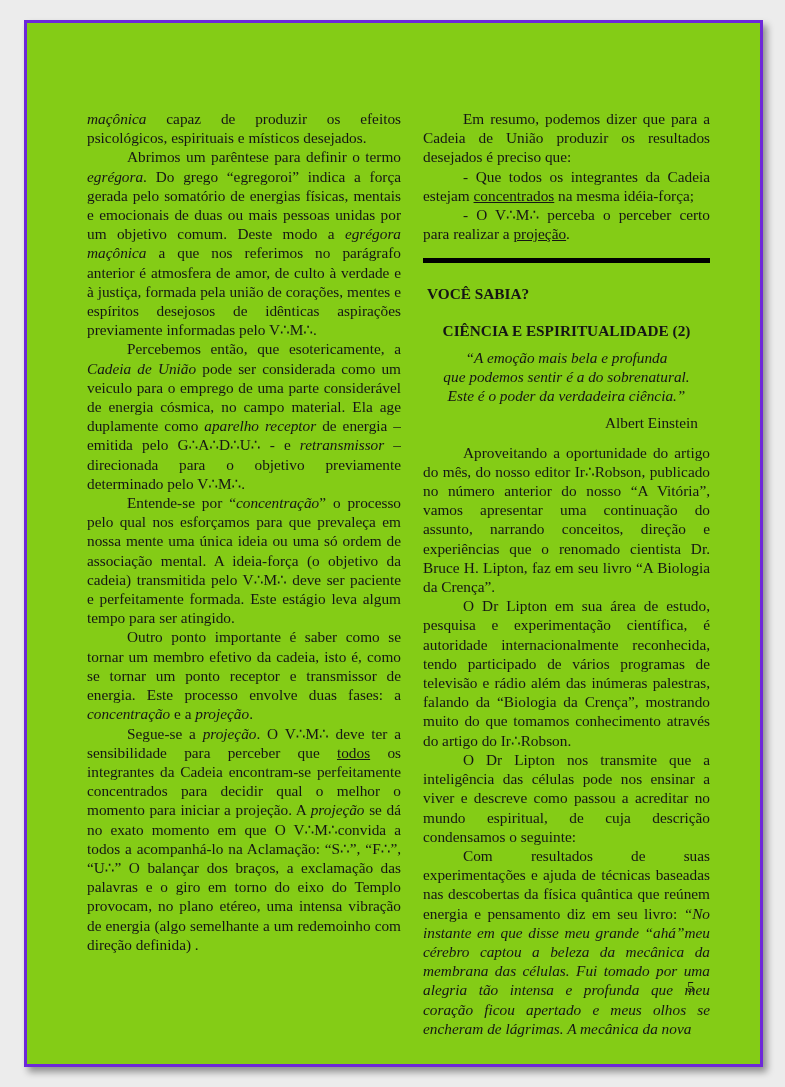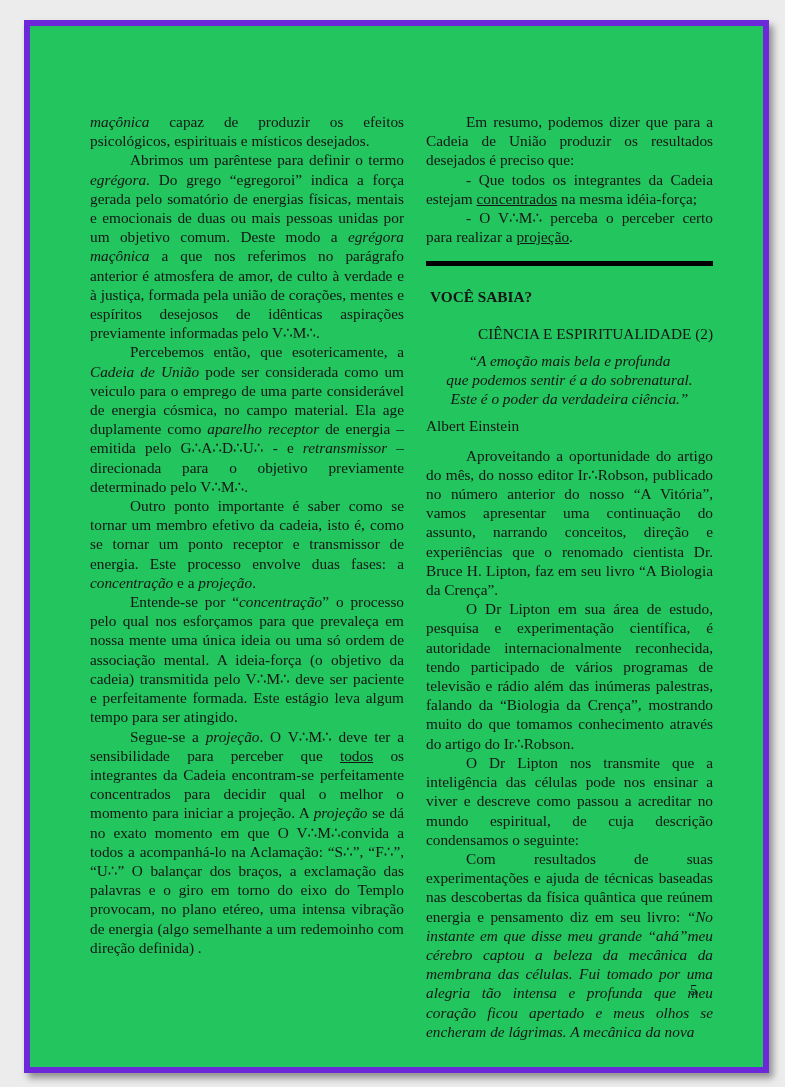--- a/index.html
+++ b/index.html
@@ -3,52 +3,52 @@
 <meta charset="utf-8">
 <style>
   html,body{margin:0;padding:0;}
   body{
     width:785px;height:1087px;position:relative;overflow:hidden;
     background:#ececec;
     font-family:"Liberation Serif", serif;
   }
   .sheet{
     position:absolute;left:24px;top:20px;width:733px;height:1041px;
-    background:#22c55e;border:6px solid #6d28d9;
+    background:#84cc16;border:3px solid #6d28d9;
     box-shadow:4px 5px 7px rgba(0,0,0,0.40);
   }
   .col{
     position:absolute;top:86px;
     font-size:15.3px;line-height:19.2px;color:#151515;
     text-align:justify;
   }
   .col-left{left:60px;width:314px;}
   .col-right{left:396px;width:287px;}
   p.para{margin:0;text-indent:40px;}
   p.no-indent{text-indent:0;}
   .i{font-style:italic;}
   .u{text-decoration:underline;}
   .divider{height:5px;background:#000;margin:15px 0 21px 0;}
   .h1{font-weight:700;margin:0 0 17px 4px;text-align:left;text-indent:0;}
-  .h2{font-weight:400;text-align:right;margin:0;}
+  .h2{font-weight:700;text-align:center;margin:0;}
   .quote{font-style:italic;text-align:center;margin:8px;}
   .quote-line{white-space:nowrap;}
-  .attribution{padding-right:12px;margin:0 0 10px 0;}
+  .attribution{text-align:right;padding-right:12px;margin:0 0 10px 0;}
   .page-number{position:absolute;left:660px;top:956px;font-size:15px;color:#151515;}
 </style>
 </head>
 <body>
 
 <div class="sheet">
   <div class="col col-left" id="col-left">
       <p class="para no-indent"><span class="i">maçônica</span><span> capaz de produzir os efeitos psicológicos, espirituais e místicos desejados.</span></p>
       <p class="para"><span>Abrimos um parêntese para definir o termo </span><span class="i">egrégora</span><span>. Do grego “egregoroi” indica a força gerada pelo somatório de energias físicas, mentais e emocionais de duas ou mais pessoas unidas por um objetivo comum. Deste modo a </span><span class="i">egrégora maçônica</span><span> a que nos referimos no parágrafo anterior é atmosfera de amor, de culto à verdade e à justiça, formada pela união de corações, mentes e espíritos desejosos de idênticas aspirações previamente informadas pelo V∴M∴.</span></p>
       <p class="para"><span>Percebemos então, que esotericamente, a </span><span class="i">Cadeia de União</span><span>  pode ser considerada como um veiculo para o emprego de uma parte considerável de energia cósmica, no campo material. Ela age duplamente como </span><span class="i">aparelho receptor</span><span> de energia – emitida pelo G∴A∴D∴U∴ - e </span><span class="i">retransmissor</span><span> – direcionada para o objetivo previamente determinado pelo V∴M∴.</span></p>
+      <p class="para"><span>Entende-se por “</span><span class="i">concentração</span><span>” o processo pelo qual nos esforçamos para que prevaleça em nossa mente uma única ideia ou uma só ordem de associação mental. A ideia-força (o objetivo da cadeia) transmitida pelo V∴M∴ deve ser paciente e perfeitamente formada. Este estágio leva algum tempo para ser atingido.</span></p>
       <p class="para"><span>Outro ponto importante é saber como se tornar um membro efetivo da cadeia, isto é, como se tornar um ponto receptor e transmissor de energia. Este processo envolve duas fases: a </span><span class="i">concentração</span><span> e a </span><span class="i">projeção</span><span>.</span></p>
-      <p class="para"><span>Entende-se por “</span><span class="i">concentração</span><span>” o processo pelo qual nos esforçamos para que prevaleça em nossa mente uma única ideia ou uma só ordem de associação mental. A ideia-força (o objetivo da cadeia) transmitida pelo V∴M∴ deve ser paciente e perfeitamente formada. Este estágio leva algum tempo para ser atingido.</span></p>
       <p class="para"><span>Segue-se a </span><span class="i">projeção</span><span>. O V∴M∴ deve ter a sensibilidade para perceber que </span><span class="u">todos</span><span> os integrantes da Cadeia encontram-se perfeitamente concentrados para decidir qual o melhor o momento para iniciar a projeção. A </span><span class="i">projeção</span><span> se dá no exato momento em que O V∴M∴convida a todos a acompanhá-lo na Aclamação: “S∴”, “F∴”, “U∴” O balançar dos braços, a exclamação das palavras e o giro em torno do eixo do Templo provocam, no plano etéreo, uma intensa vibração de energia (algo semelhante a um redemoinho com direção definida) .</span></p>
     </div>
   <div class="col col-right" id="col-right">
       <p class="para"><span>Em resumo, podemos dizer que para a Cadeia de União produzir os resultados desejados é preciso que:</span></p>
       <p class="para"><span>-  Que todos os integrantes da Cadeia estejam </span><span class="u">concentrados</span><span> na mesma idéia-força;</span></p>
       <p class="para"><span>- O V∴M∴  perceba o perceber certo para realizar a </span><span class="u">projeção</span><span>.</span></p>
       <div class="divider"></div>
       <div class="h1">VOCÊ SABIA?</div>
       <div class="h2">CIÊNCIA E ESPIRITUALIDADE  (2)</div>
       <div class="quote">

